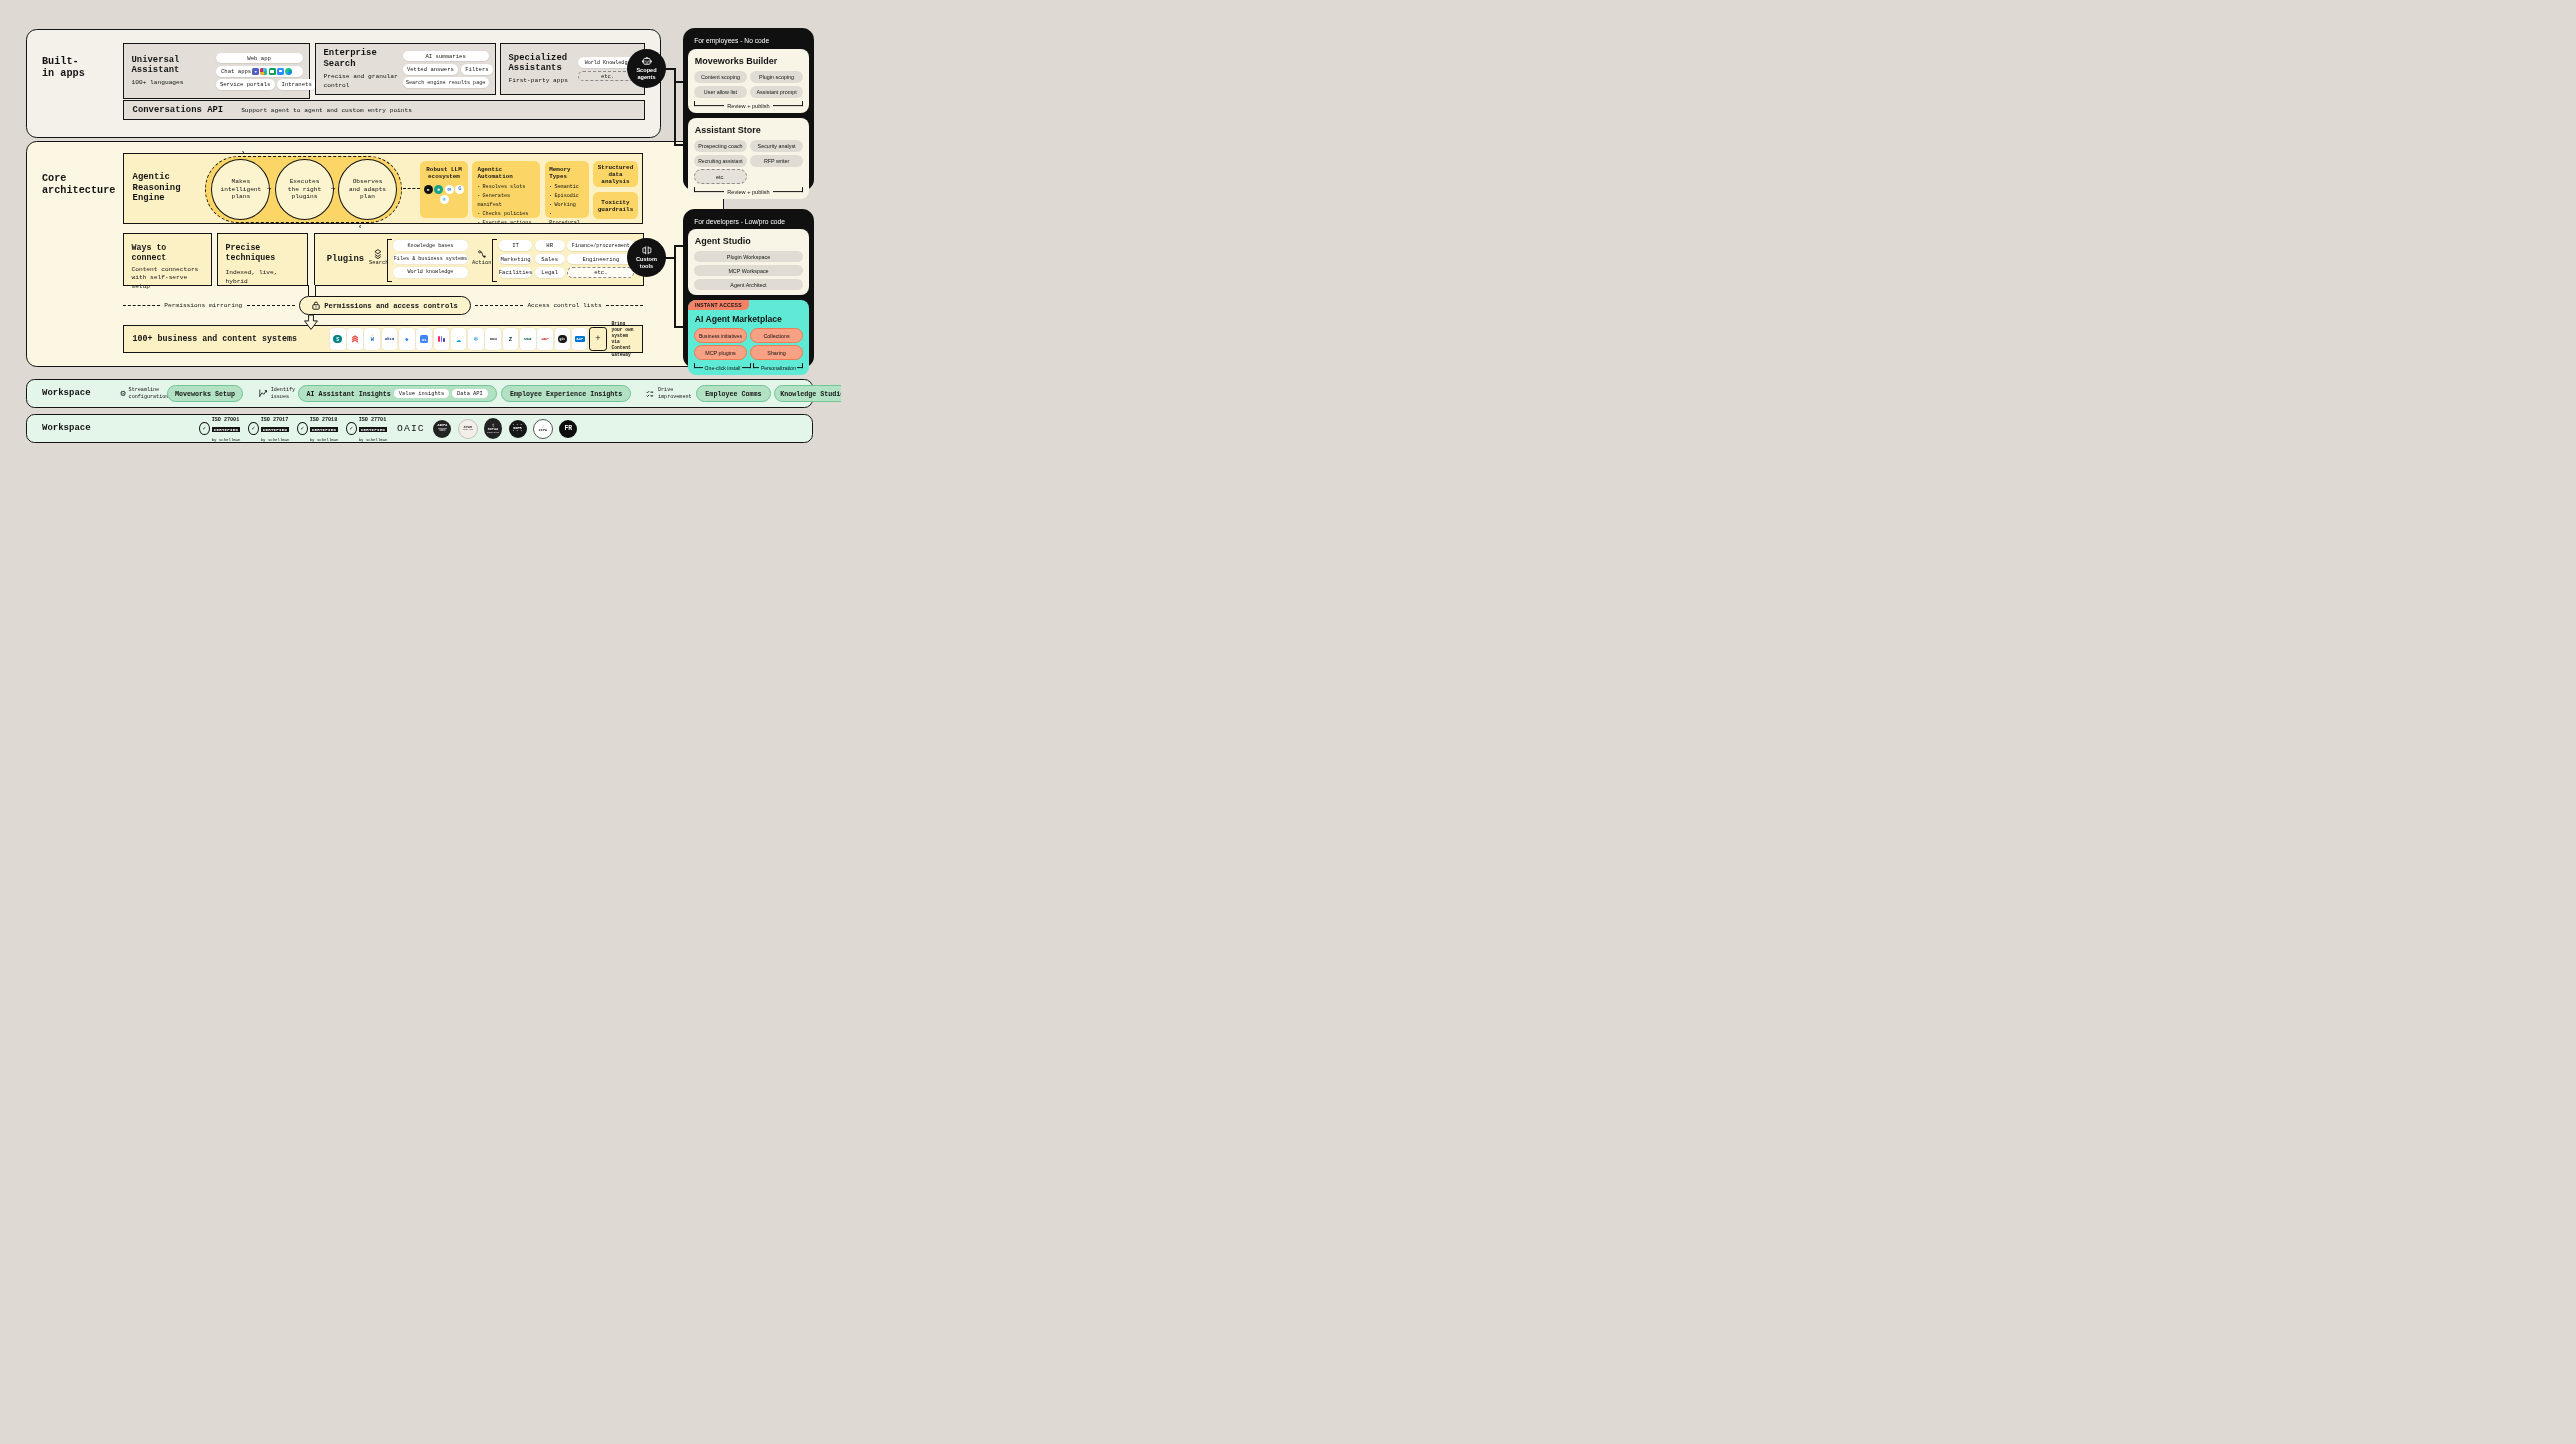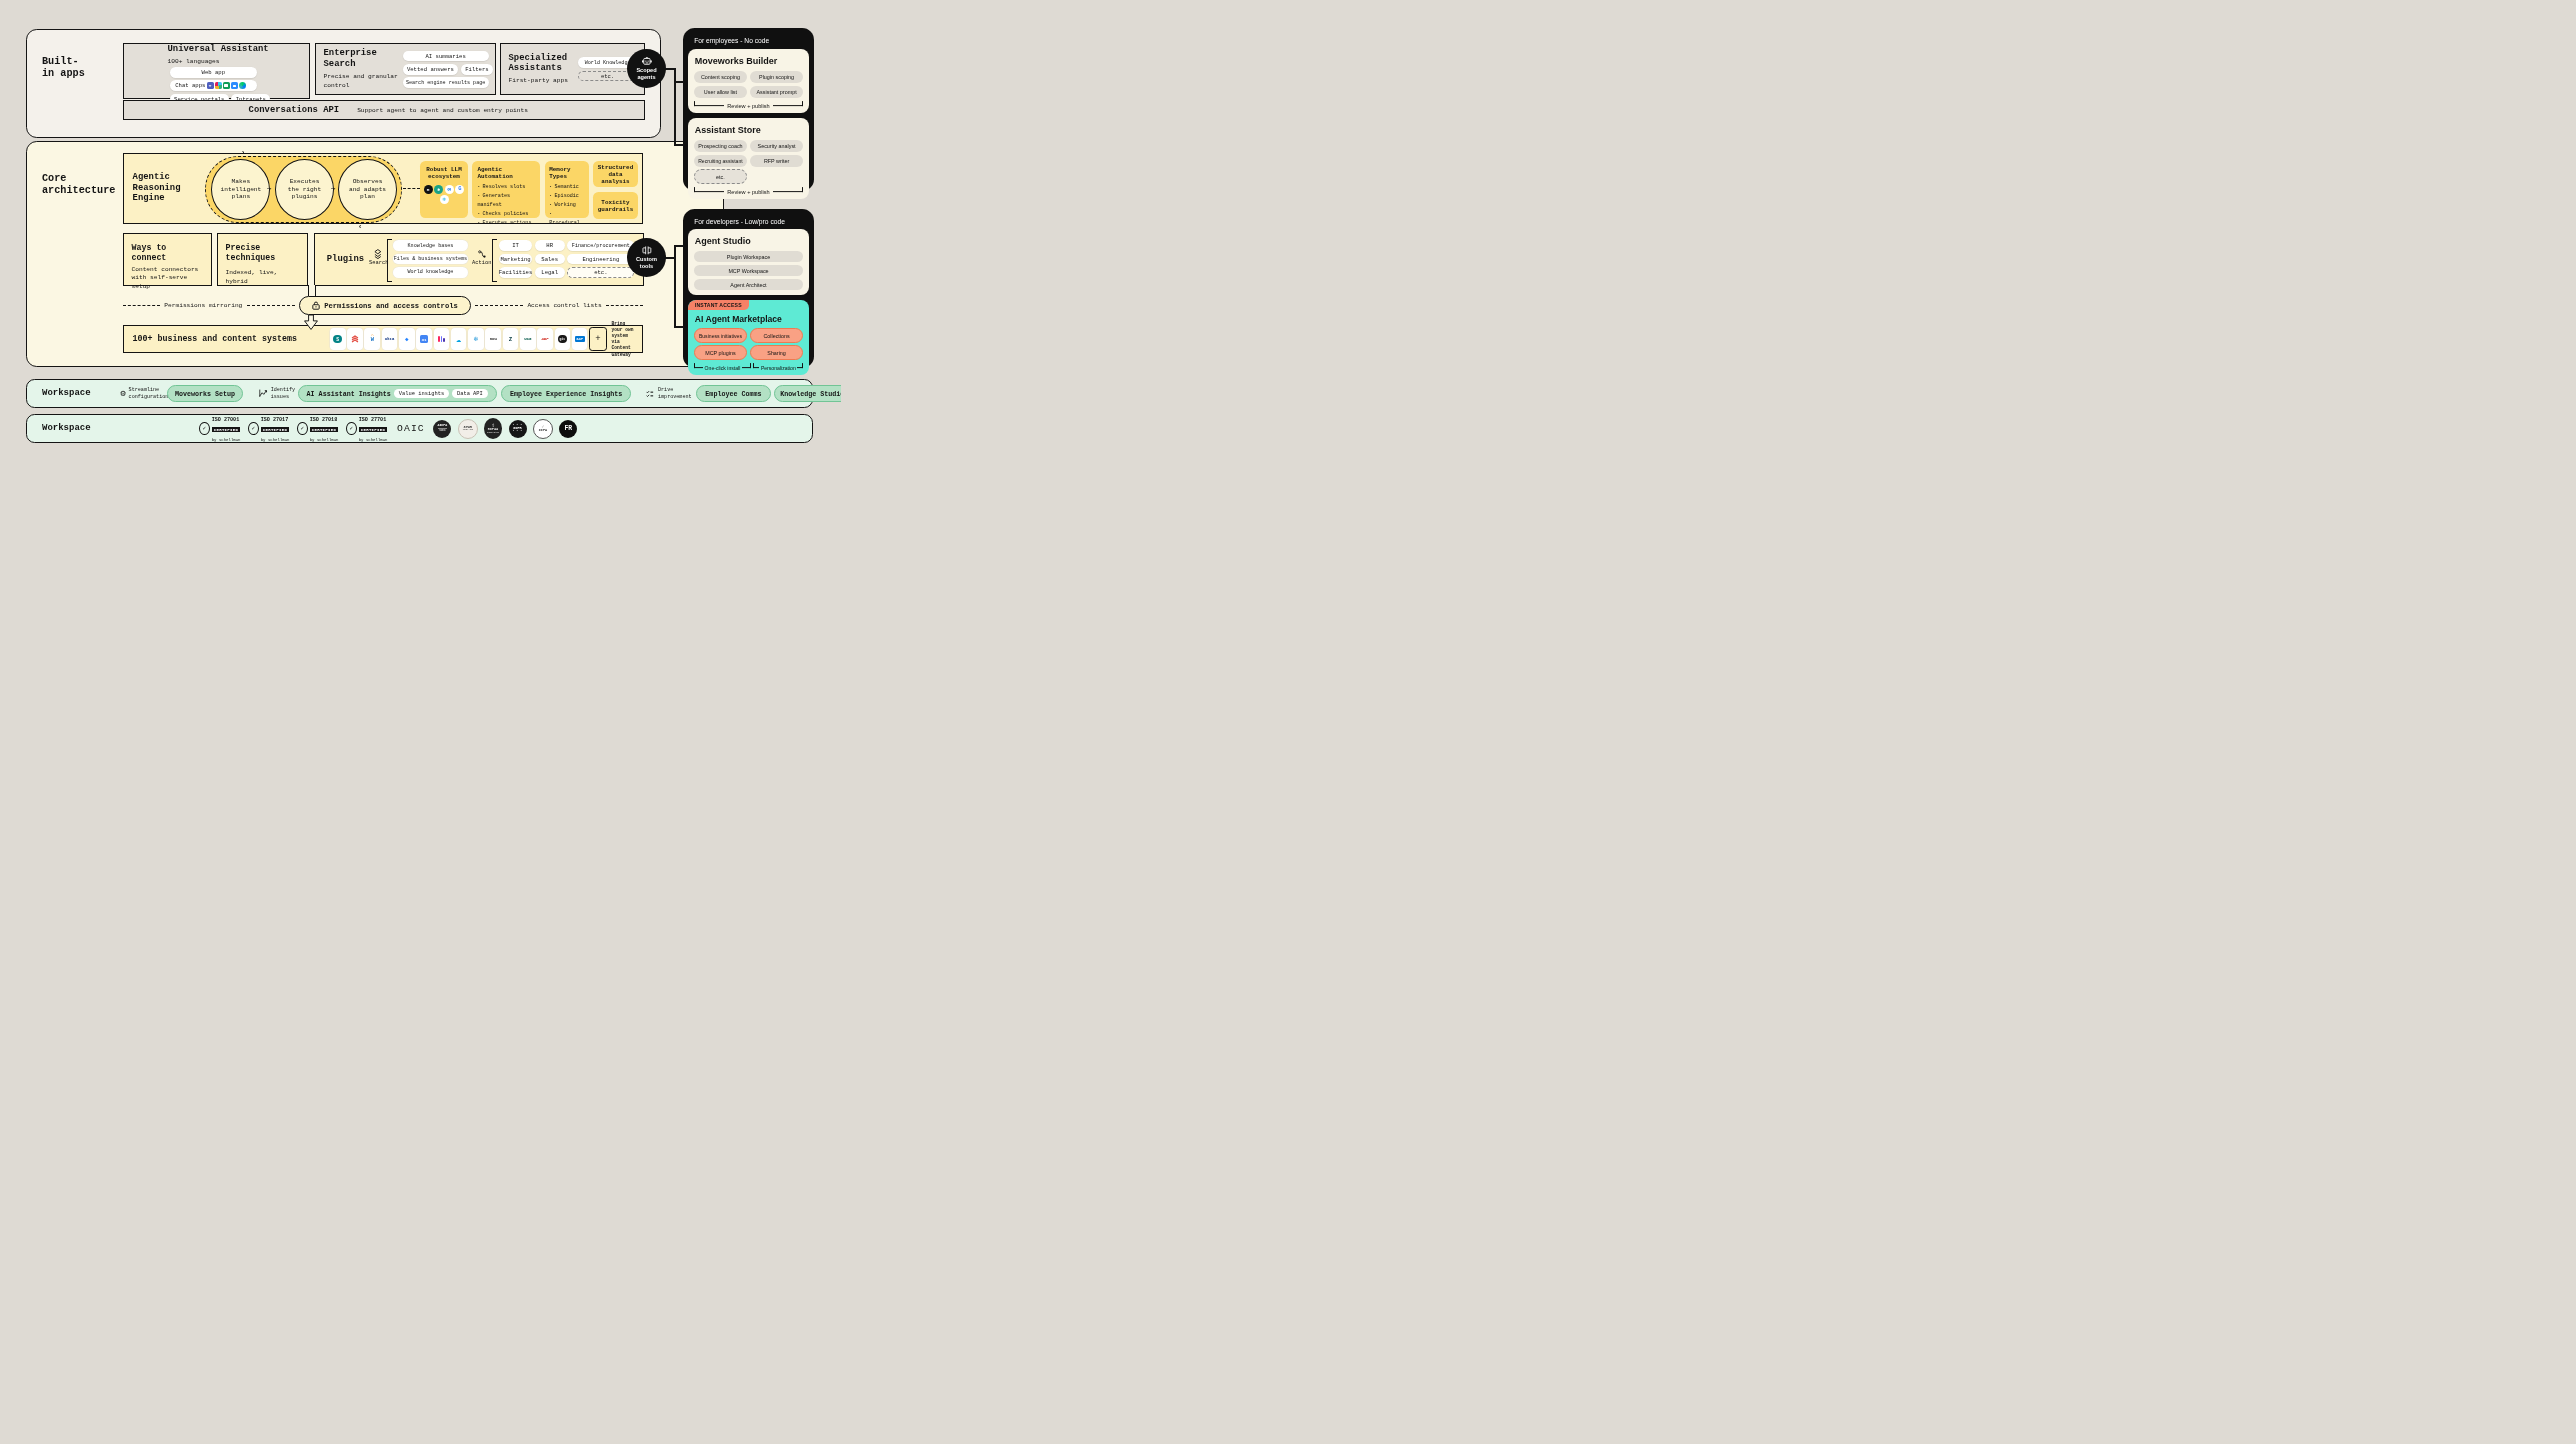--- a/index.html
+++ b/index.html
@@ -88,21 +88,21 @@
 <div class="cline" style="left:674px;top:81px;width:9.7px;height:1.6px;"></div>
 <div class="cline" style="left:674px;top:144px;width:9.7px;height:1.6px;"></div>
 <div class="cline" style="left:659px;top:257px;width:16px;height:1.6px;"></div>
 <div class="cline" style="left:674px;top:245px;width:1.6px;height:83px;"></div>
 <div class="cline" style="left:674px;top:245px;width:9.7px;height:1.6px;"></div>
 <div class="cline" style="left:674px;top:326px;width:9.7px;height:1.6px;"></div>
 
 <div id="builtin-box" class="bigbox">
   <div class="abs sec-label" style="left:15px;top:26px;width:48px;">Built-in apps</div>
 
-  <div class="gcard" style="left:96px;top:13.4px;width:187px;height:56px;flex-direction:column;">
+  <div class="gcard" style="left:96px;top:13.4px;width:187px;height:56px;">
     <div class="bi-left">
       <div class="card-title">Universal Assistant</div>
       <div class="card-sub">100+ languages</div>
     </div>
     <div class="bi-chips" style="width:87px;">
       <div class="chip">
           <span>Web app</span>
         </div>
       <div class="chip" style="justify-content:flex-start;padding-left:5.4px;">
         <span>Chat apps</span>
@@ -158,21 +158,21 @@
     <div class="bi-chips" style="width:60px;margin-left:auto;">
       <div class="chip" style="font-size:5.1px;">
           <span>World Knowledge</span>
         </div>
       <div class="chip dashed">
           <span>etc.</span>
         </div>
     </div>
   </div>
 
-  <div class="gcard" style="left:96px;top:70px;width:522px;height:20px;padding-left:8.6px;gap:18px;justify-content:center;">
+  <div class="gcard" style="left:96px;top:70px;width:522px;height:20px;padding-left:8.6px;gap:18px;">
     <div class="card-title">Conversations API</div>
     <div style="font-size:6.2px;">Support agent to agent and custom entry points</div>
   </div>
 </div>
 
 <div id="core-box" class="bigbox">
   <div class="abs sec-label" style="left:15px;top:31px;width:64px;">Core architecture</div>
 
   <div class="ycard" style="left:96px;top:11.3px;width:520px;height:71px;">
     <div class="abs card-title" style="left:8.6px;top:17.7px;width:54px;">Agentic Reasoning Engine</div>

